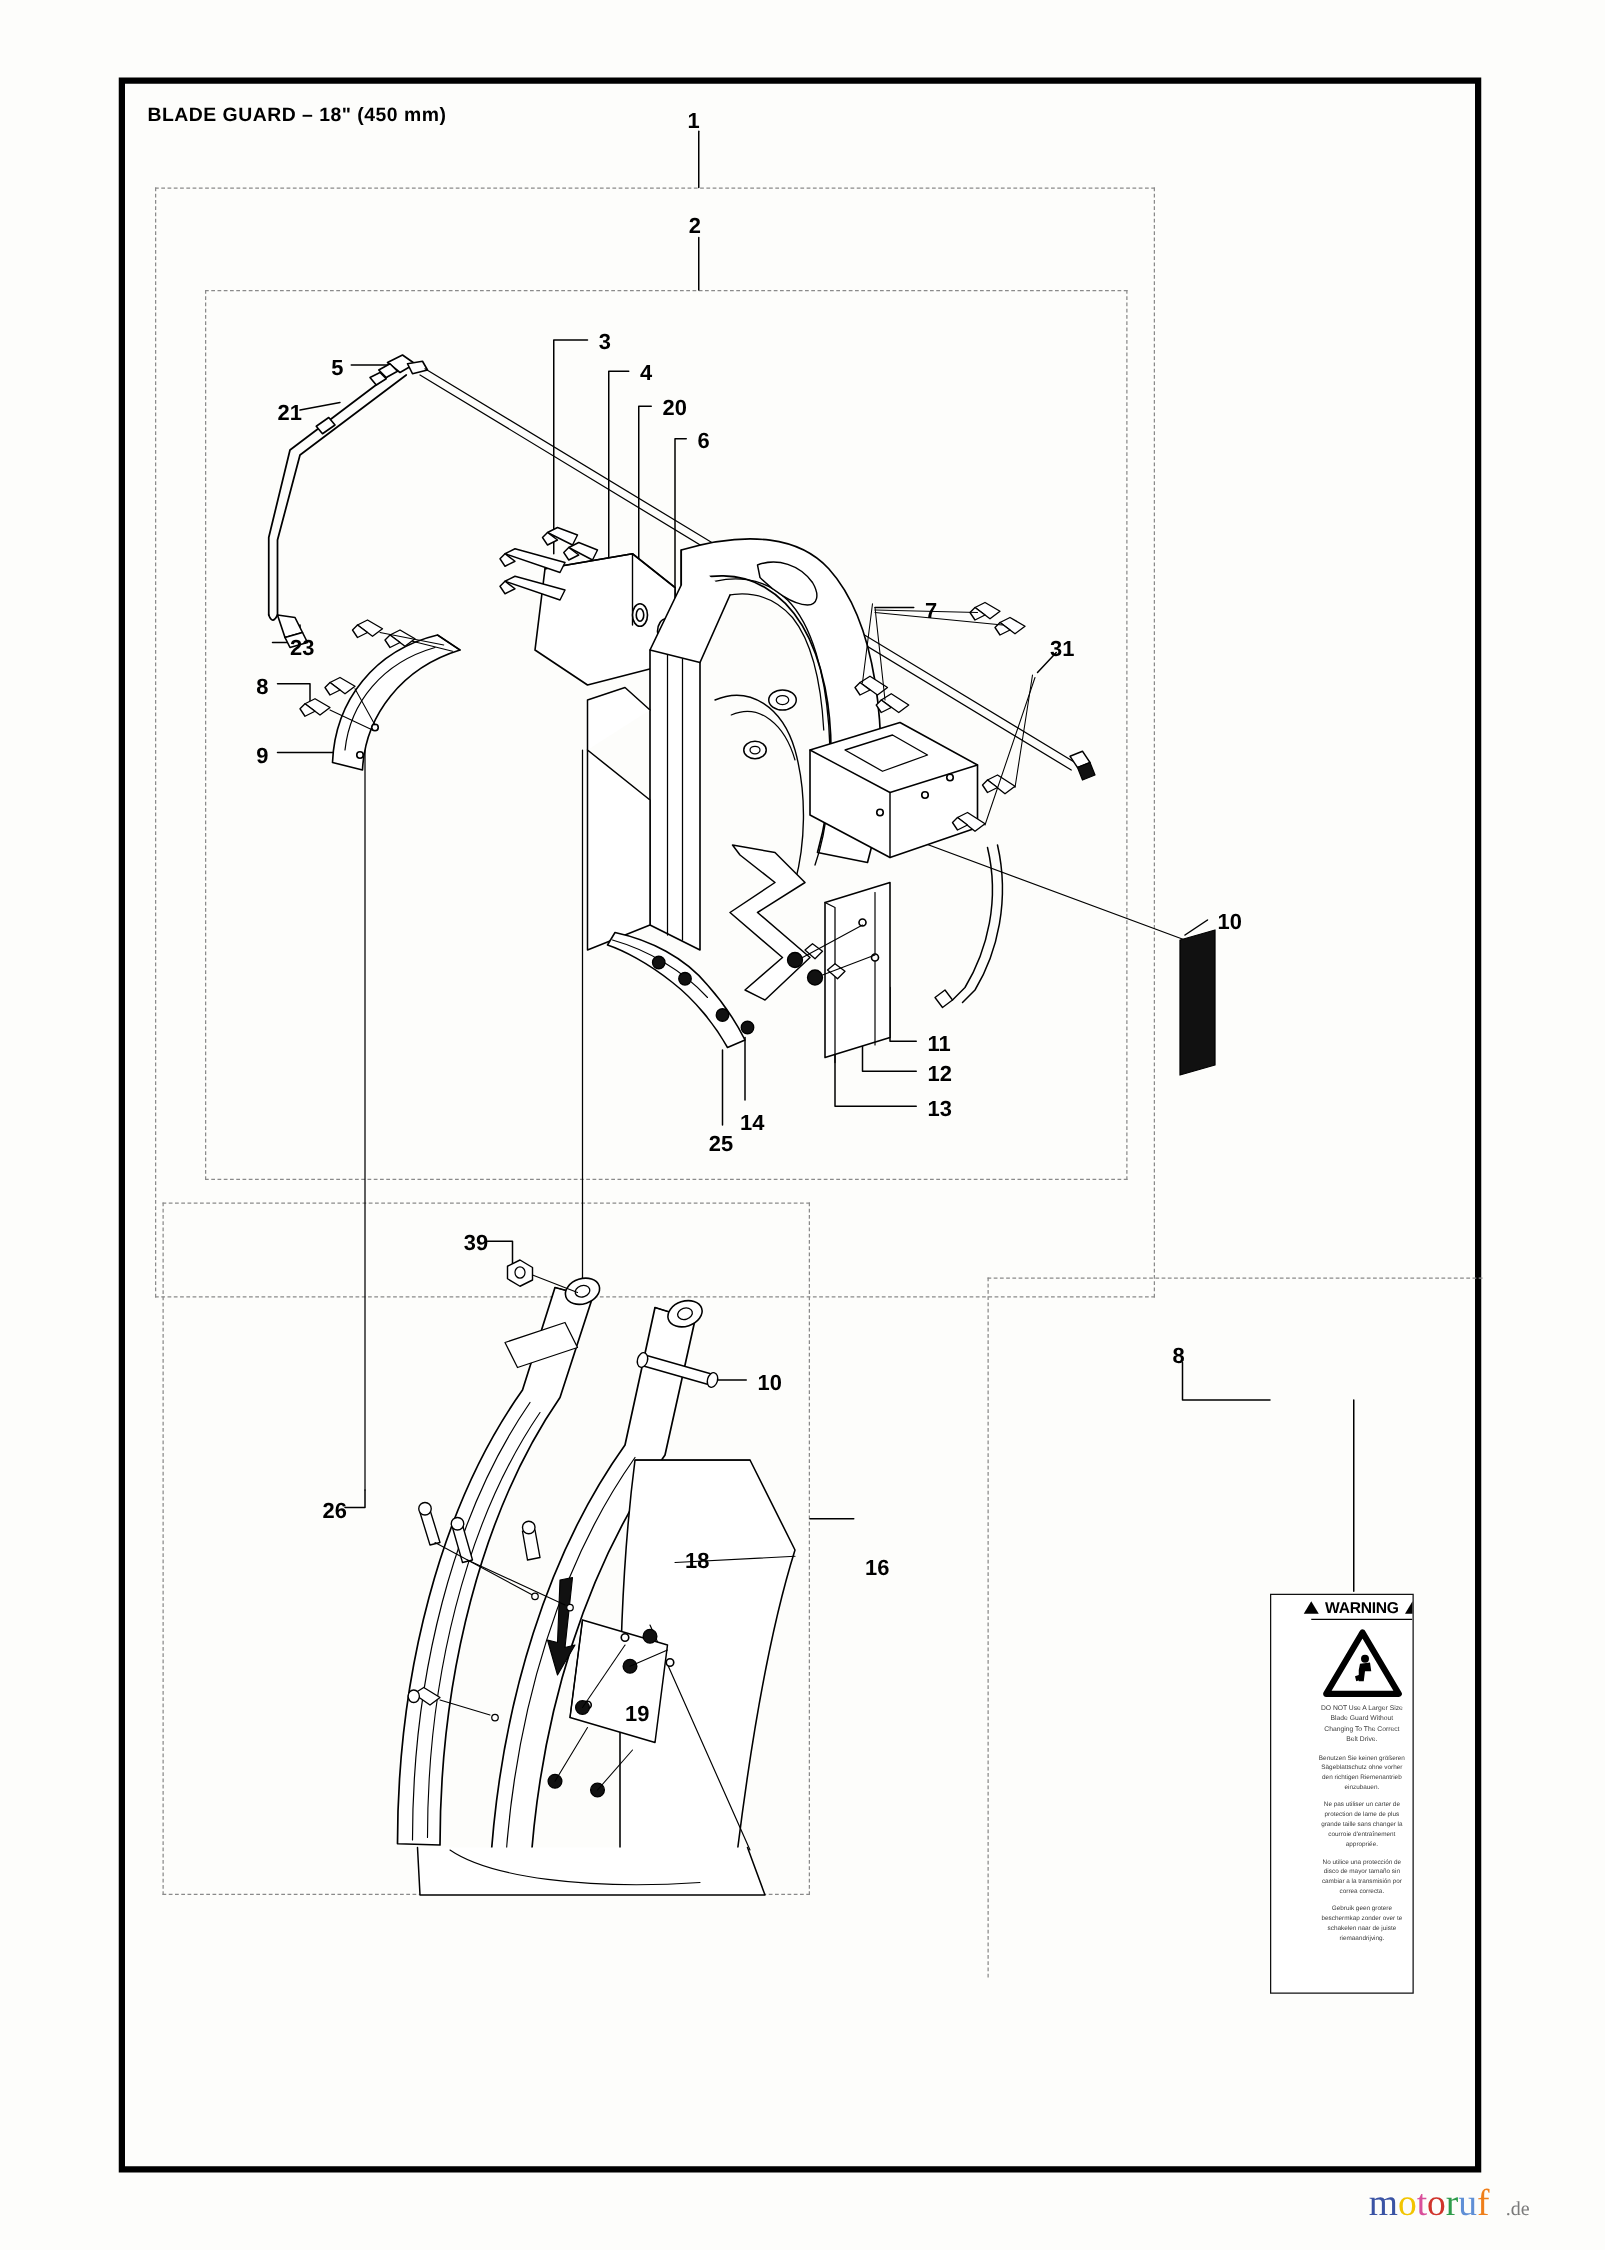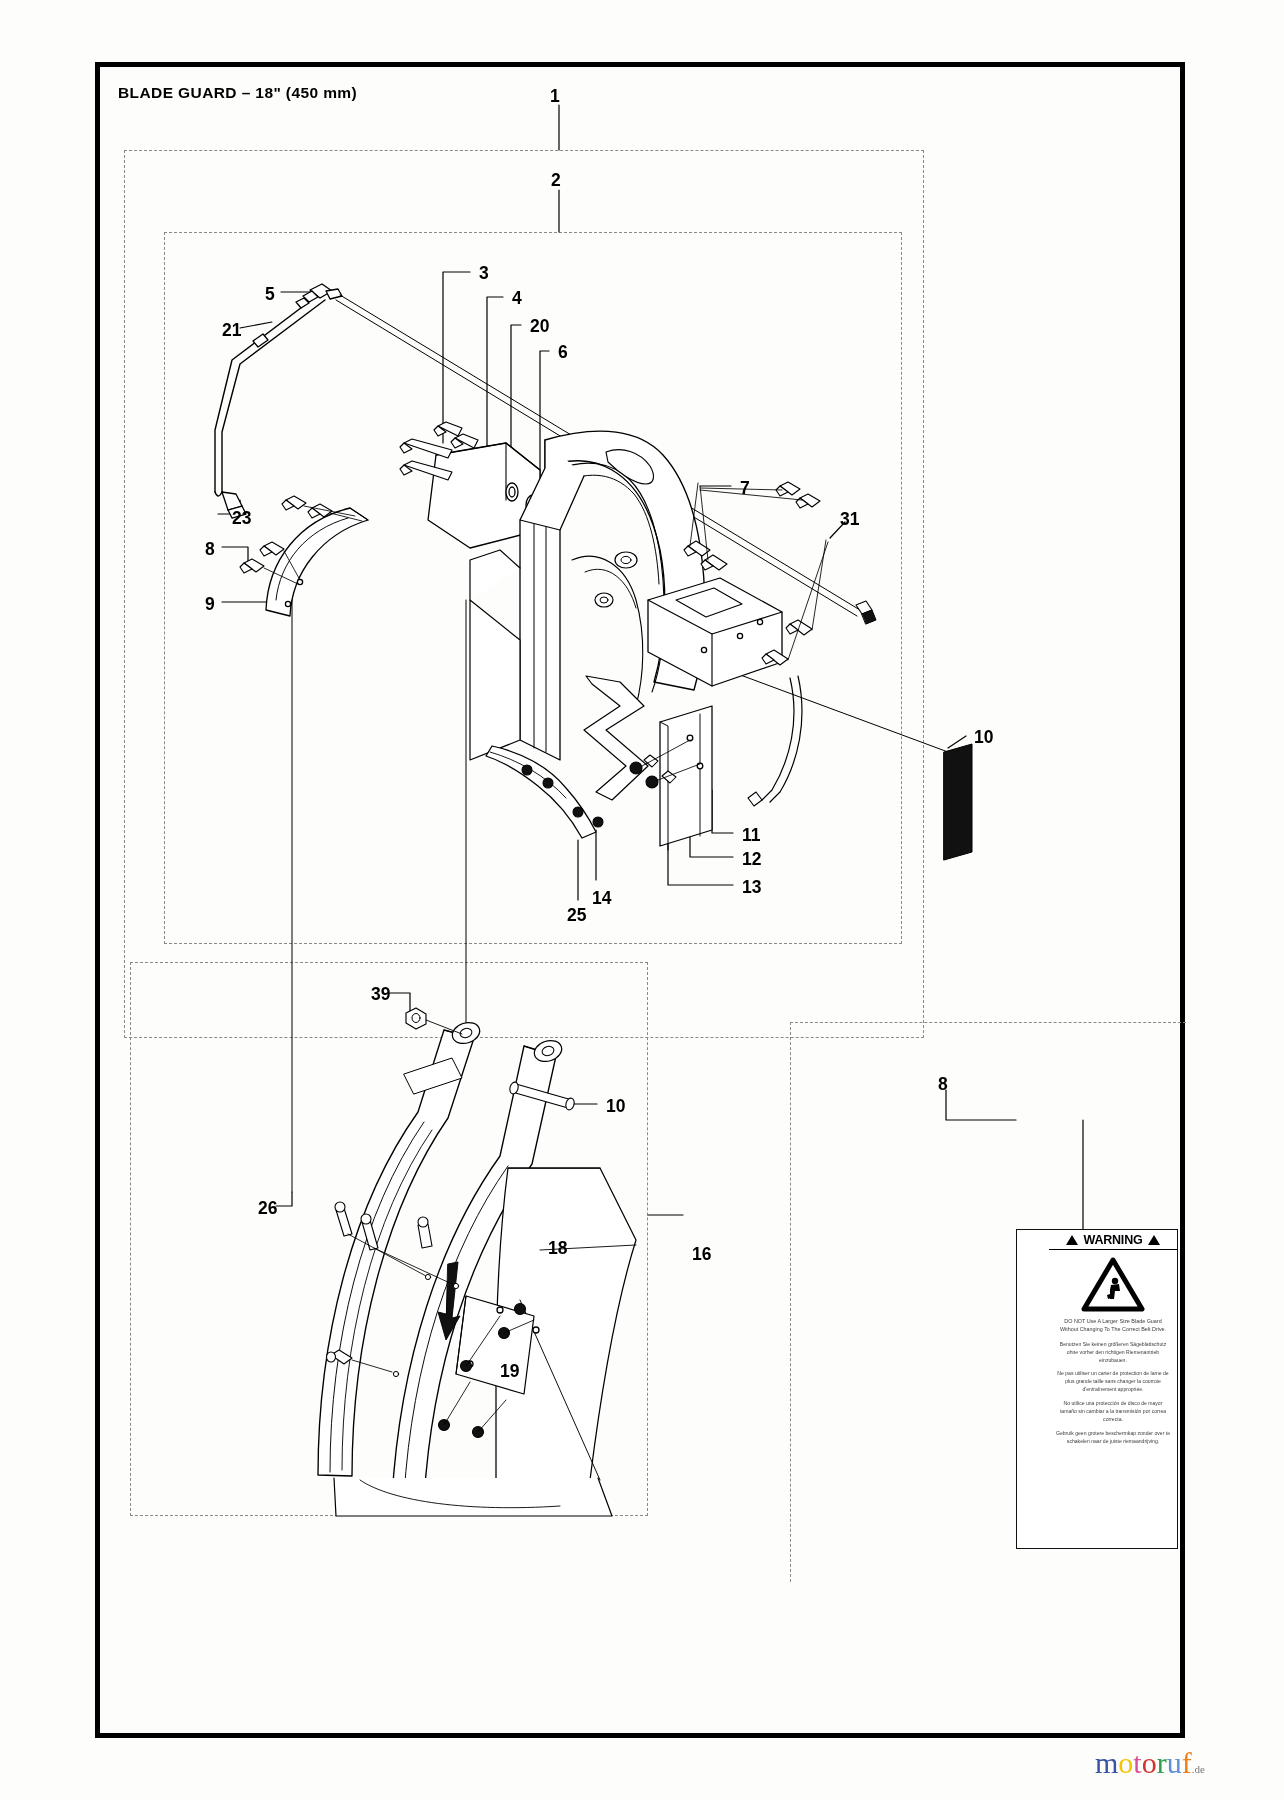--- a/index.html
+++ b/index.html
@@ -61,22 +61,22 @@
     top: 0;
     width: 1284px;
     height: 1800px;
     pointer-events: none;
   }
 
   
   #decal {
     position: absolute;
     left: 1016px;
-    top: 1229px;
-    width: 162px;
+    top: 1275px;
+    width: 115px;
     height: 320px;
     background: #fff;
     border: 1.2px solid #111;
     box-sizing: border-box;
     overflow: hidden;
     padding-left: 32px;
   }
   #decal-head {
     position: relative;
     height: 19px;
@@ -126,22 +126,23 @@
     position: absolute;
     left: 1095px;
     top: 1748px;
     font-family: "Liberation Serif", serif;
     font-size: 30px;
     line-height: 1;
     white-space: nowrap;
   }
   #watermark .l { }
   #watermark .sfx {
-    font-size: 11px;
+    font-size: 16px;
     color: #777;
+    margin-left: 13px;
   }
 </style>
 </head>
 <body>
 
 <div id="page">
 
   <div id="frame"></div>
 
   <div id="title">BLADE GUARD – 18" (450 mm)</div>

